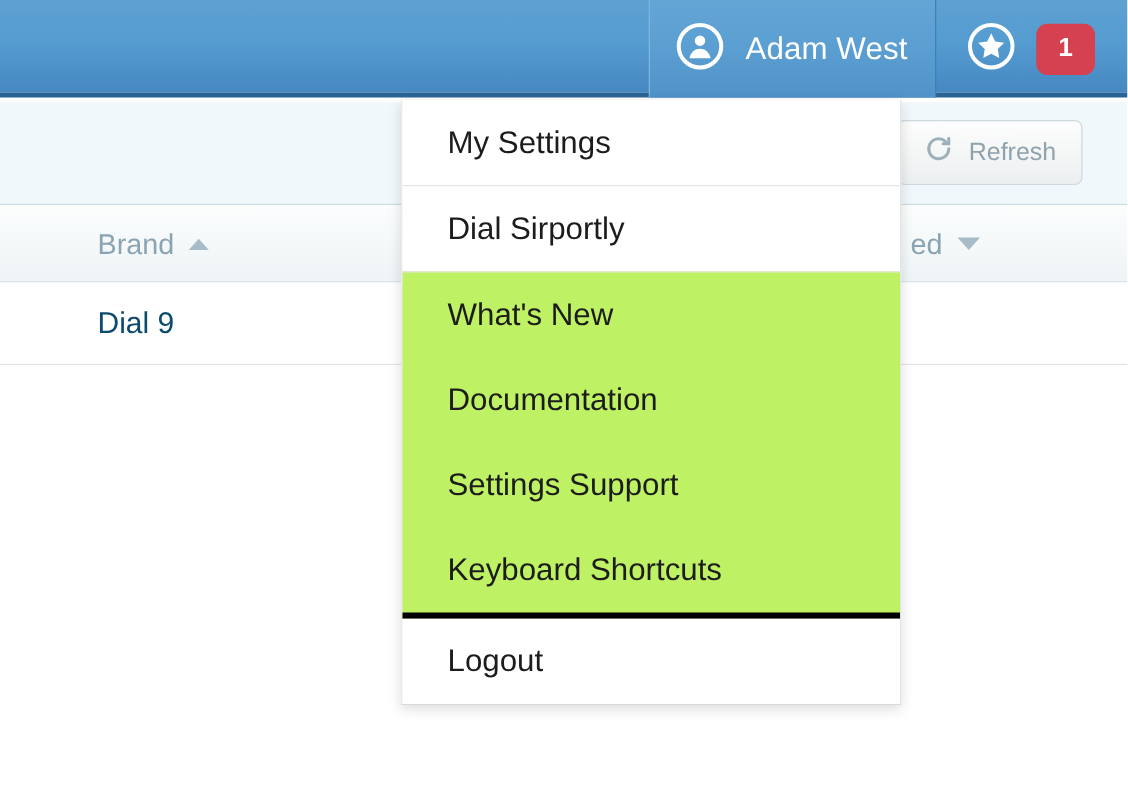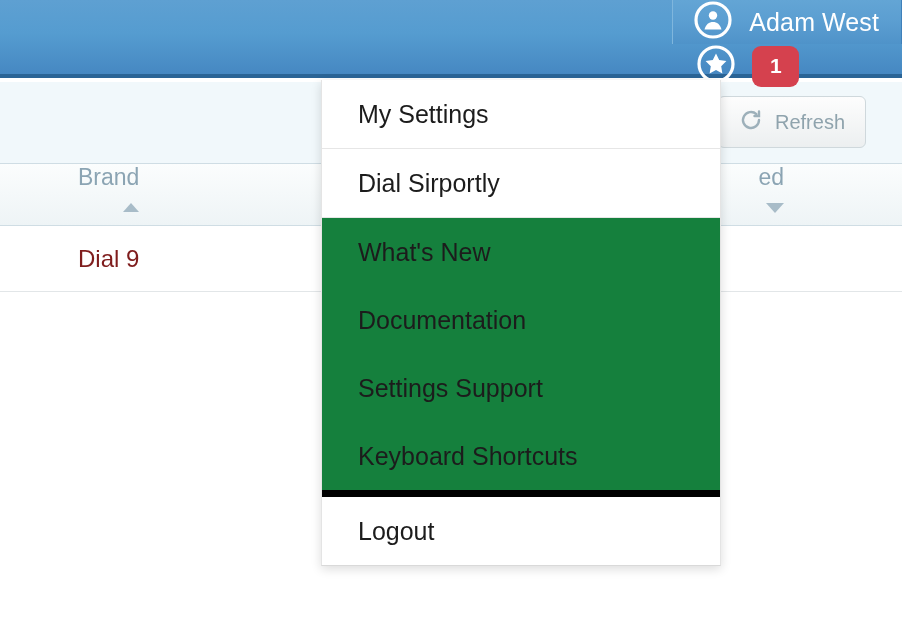--- a/index.html
+++ b/index.html
@@ -12,21 +12,21 @@
   #app { position: relative; width: 902px; height: 640px; }
 
   
   .header {
     position: absolute; left: 0; top: 0; width: 902px; height: 78px;
     background: linear-gradient(to bottom, #5ea0d2 0%, #559cd0 45%, #4688c2 100%);
     border-bottom: 4px solid #2a6496;
   }
   .header-right {
     position: absolute; right: 0; top: 0; height: 78px;
-    display: flex; align-items: stretch; flex-direction: column;
+    display: flex; align-items: stretch;
   }
   .user-tab {
     display: flex; align-items: center; gap: 16px;
     padding: 0 22px 0 20px;
     background: linear-gradient(to bottom, #63a5d5 0%, #5b9ed1 50%, #4f93c9 100%);
     border-left: 1px solid #7fb6dd;
     border-right: 1px solid #3f80ba;
   }
   .user-name {
     color: #ffffff; font-size: 25px; letter-spacing: .1px;
@@ -60,61 +60,61 @@
     border-radius: 6px;
     color: #8fa3ad; font-size: 20px;
   }
   .table-head {
     position: absolute; left: 0; top: 164px; width: 902px; height: 62px;
     background: linear-gradient(to bottom, #fbfdfd, #eef4f6);
     border-bottom: 1px solid #cfdde4;
   }
   .th {
     position: absolute; top: 0; height: 62px;
-    display: flex; align-items: flex-end; gap: 12px;
-    color: #8ba4b3; font-size: 23px; flex-direction: column;
+    display: flex; align-items: center; gap: 12px;
+    color: #8ba4b3; font-size: 23px;
   }
   .th-brand { left: 78px; }
   .th-updated { right: 118px; }
   .caret-up {
     width: 0; height: 0;
     border-left: 8px solid transparent; border-right: 8px solid transparent;
     border-bottom: 9px solid #a8bcc8;
   }
   .caret-down {
     width: 0; height: 0;
     border-left: 9px solid transparent; border-right: 9px solid transparent;
     border-top: 10px solid #a8bcc8;
   }
   .table-row {
     position: absolute; left: 0; top: 226px; width: 902px; height: 66px;
     background: #ffffff;
     border-bottom: 1px solid #e2e6e8;
   }
   .cell { position: absolute; top: 0; height: 66px; display: flex; align-items: center;
-          color: #7f1d1d; font-size: 24px; }
+          color: #0c4a6e; font-size: 24px; }
   .cell-brand { left: 78px; }
   .cell-updated { right: 82px; }
   .row-filler {
     position: absolute; left: 0; top: 292px; width: 902px; height: 348px;
     background: #ffffff;
   }
 
   
   .menu {
     position: absolute; left: 321px; top: 80px; width: 400px;
     background: #ffffff;
     border-left: 1px solid #e4e4e4;
     border-right: 1px solid #e4e4e4;
     border-bottom: 1px solid #d9d9d9;
     box-shadow: 0 3px 10px rgba(0,0,0,.14);
     z-index: 50;
   }
   .menu-group { background: #ffffff; }
-  .menu-group.shaded { background: #15803d; border-top: 1px solid #e6e6e6; border-bottom: 7px solid #000000; }
+  .menu-group.shaded { background: #bef264; border-top: 1px solid #e6e6e6; border-bottom: 5px solid #000000; }
   .menu-group.divided { border-top: 1px solid #e6e6e6; }
   .menu-item {
     display: flex; align-items: center;
     height: 68px; padding-left: 36px;
     color: #1c1c1c; font-size: 25px;
     white-space: nowrap;
   }
 </style>
 </head>
 <body>

